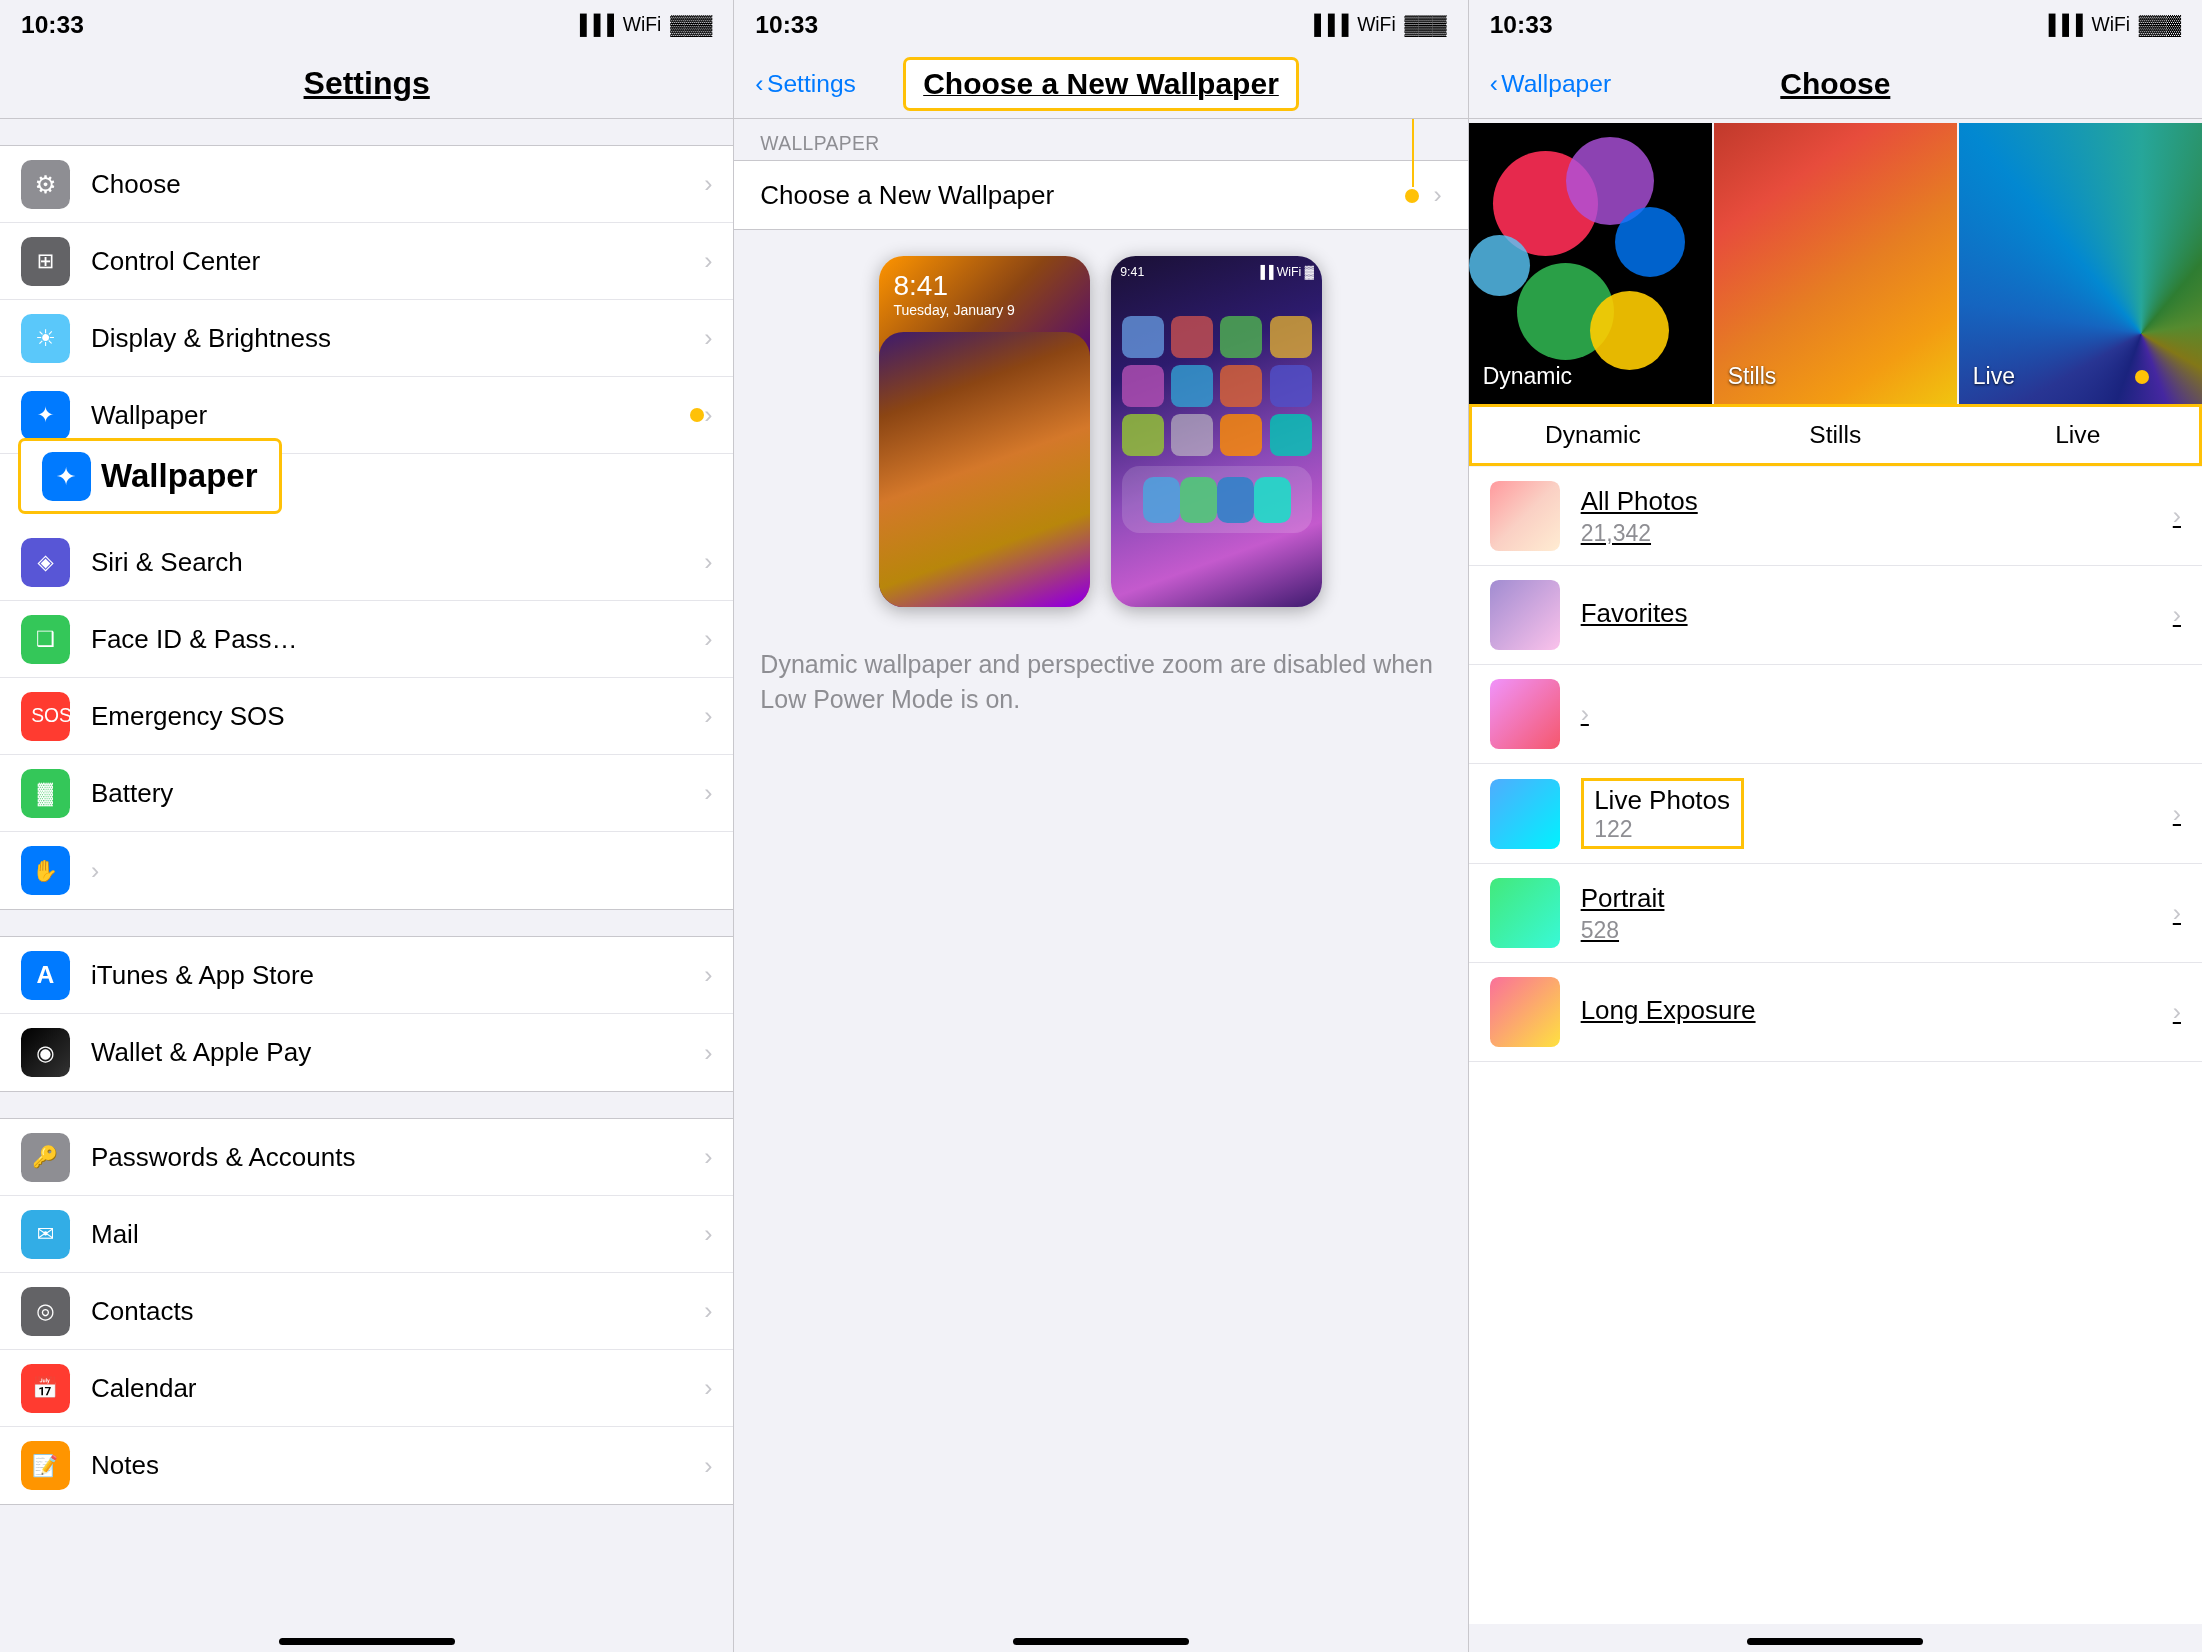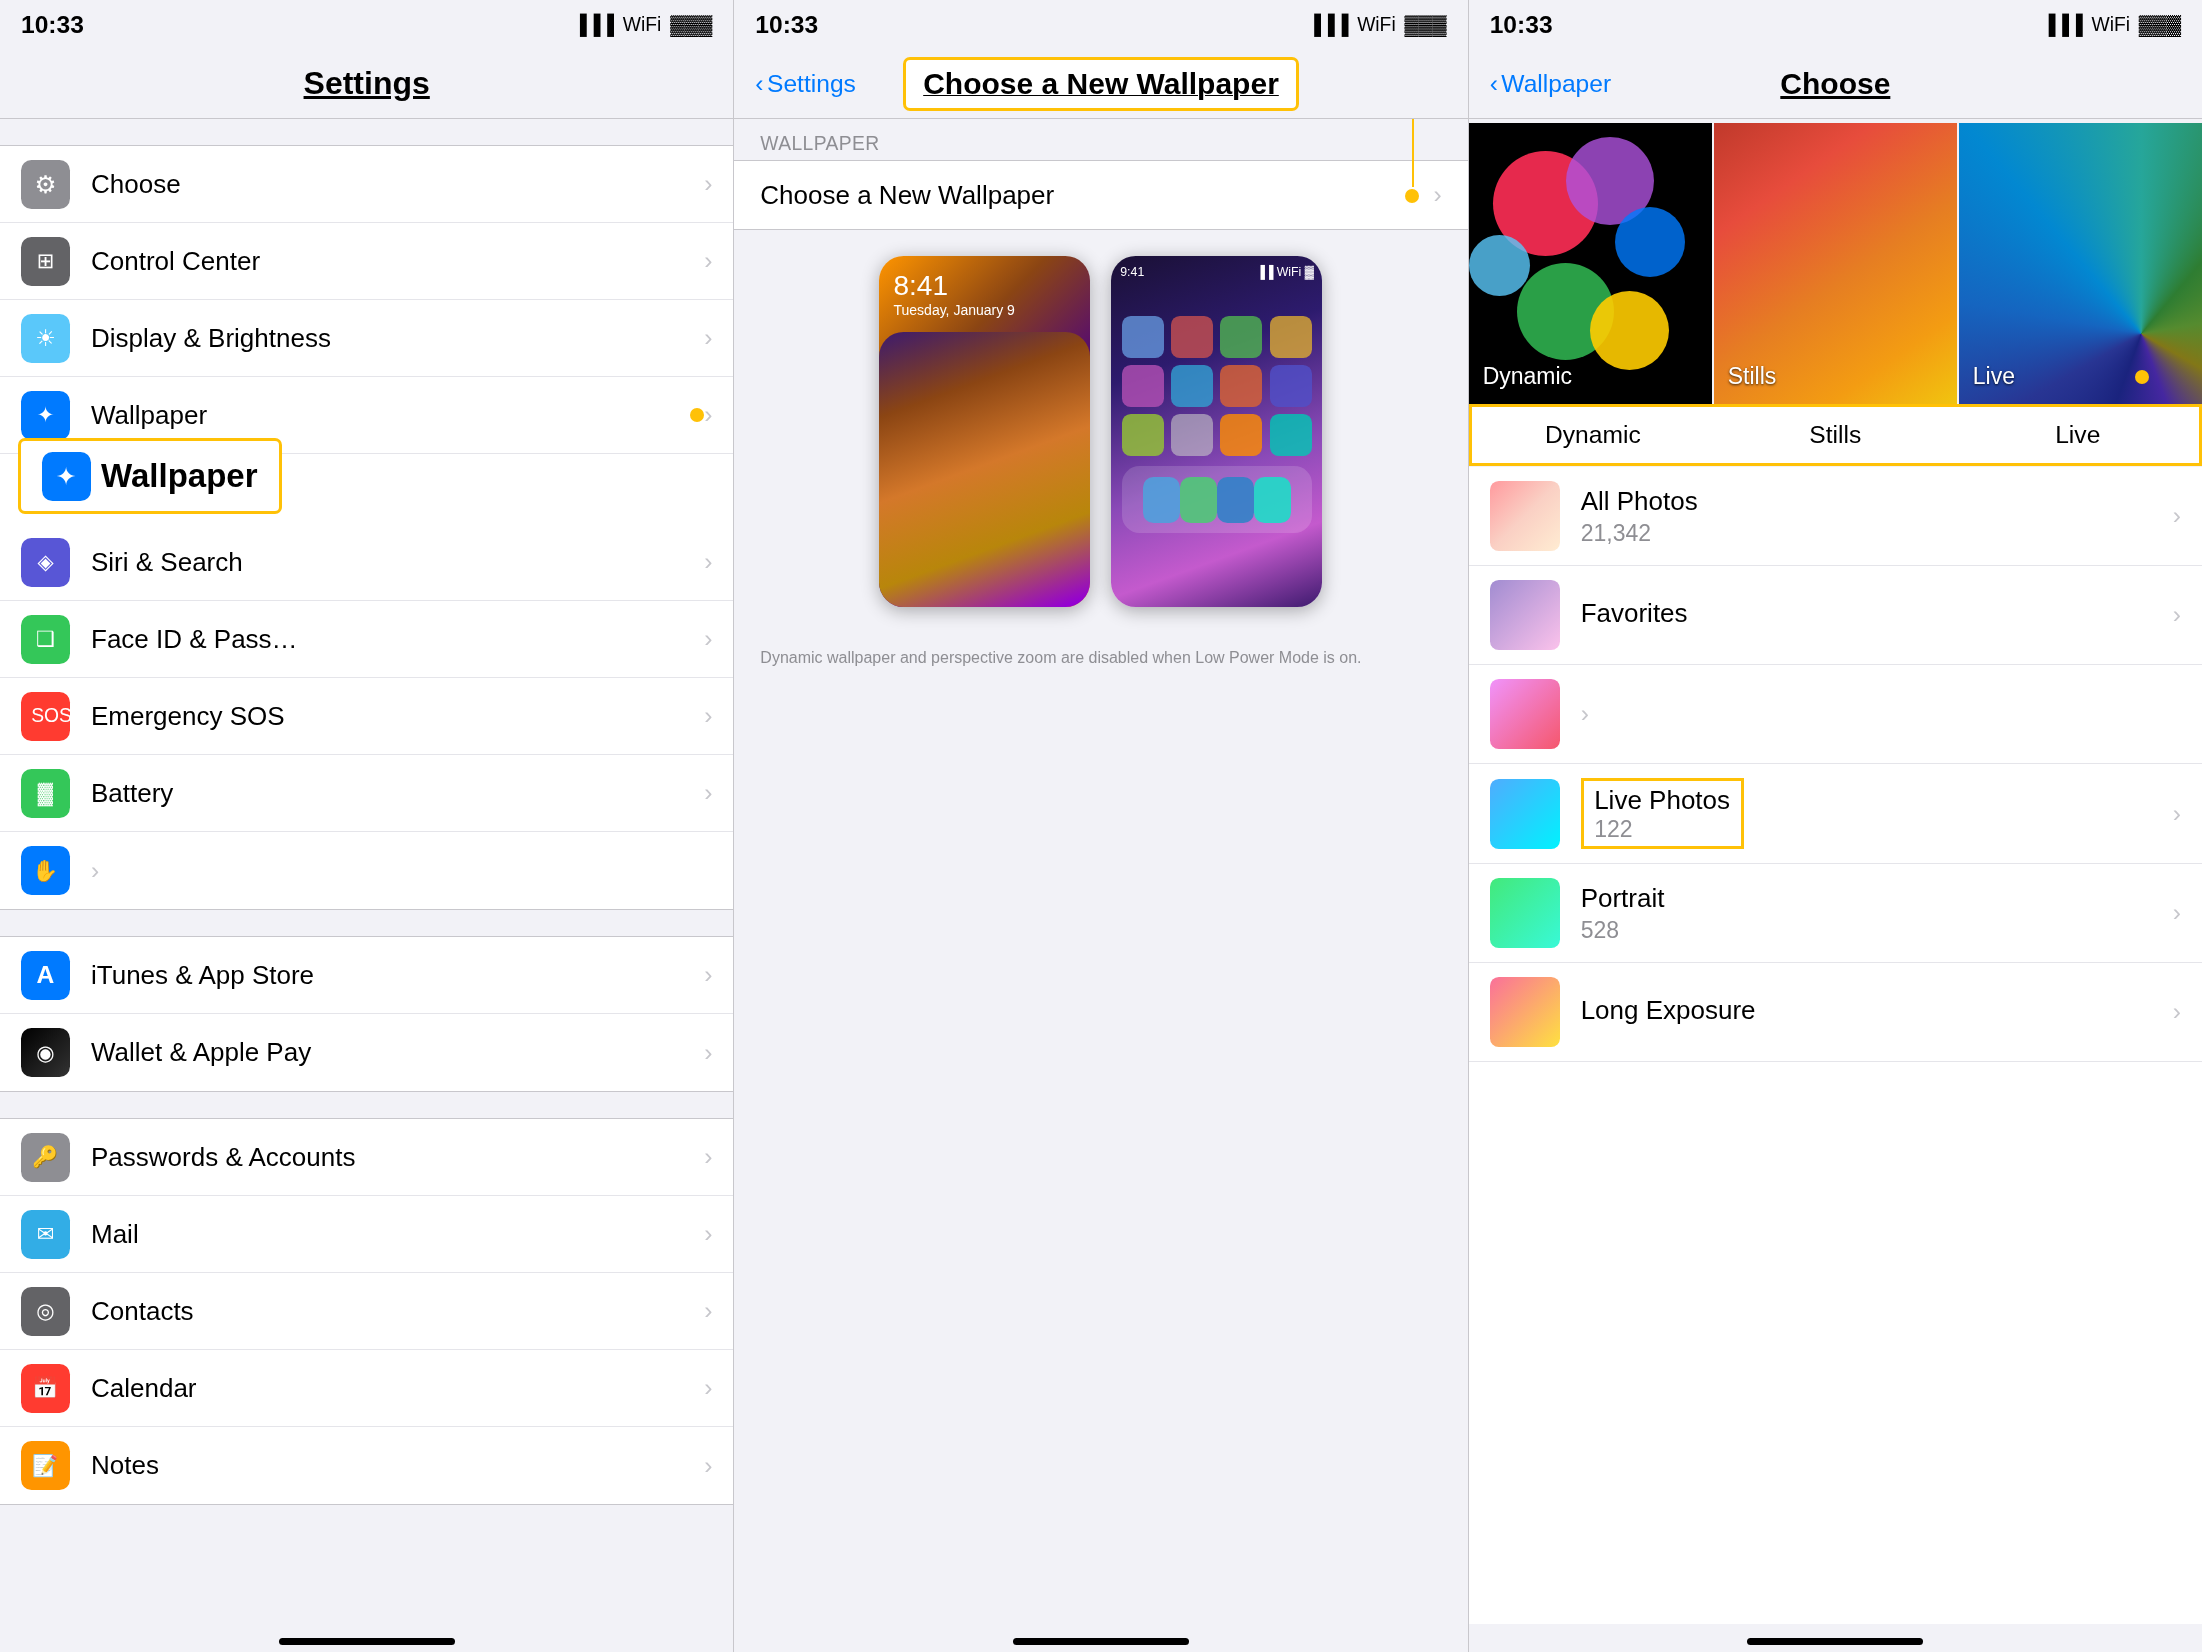--- a/index.html
+++ b/index.html
@@ -166,21 +166,21 @@
       overflow: hidden;
       background: linear-gradient(135deg, #ff9500 0%, #8b4513 30%, #4b0082 60%, #9400d3 80%, #ffa500 100%);
       box-shadow: 0 3.5px 17.6px rgba(0,0,0,0.3);
     }
     .wallpaper-preview.home {
       background: linear-gradient(135deg, #1a1a2e 0%, #16213e 40%, #0f3460 70%, #533483 100%);
     }
 
     .wallpaper-note {
       padding: 14px 26px;
-      font-size: 16px;
+      font-size: 25px;
       color: #8e8e93;
       line-height: 1.4;
     }
 
     
     .panel3 {
       background: #f2f2f7;
     }
 
     .wallpaper-thumbnails {
@@ -207,20 +207,21 @@
     .photo-albums {
       background: #fff;
       margin-top: 1.8px;
     }
     .album-row {
       display: flex;
       align-items: center;
       padding: 14px 21px;
       border-bottom: 0.9px solid #e5e5ea;
       background: #fff;
+      text-decoration: underline;
     }
     .album-thumb {
       width: 70px;
       height: 70px;
       border-radius: 8.8px;
       margin-right: 21px;
       flex-shrink: 0;
       overflow: hidden;
     }
     .album-thumb-all {

